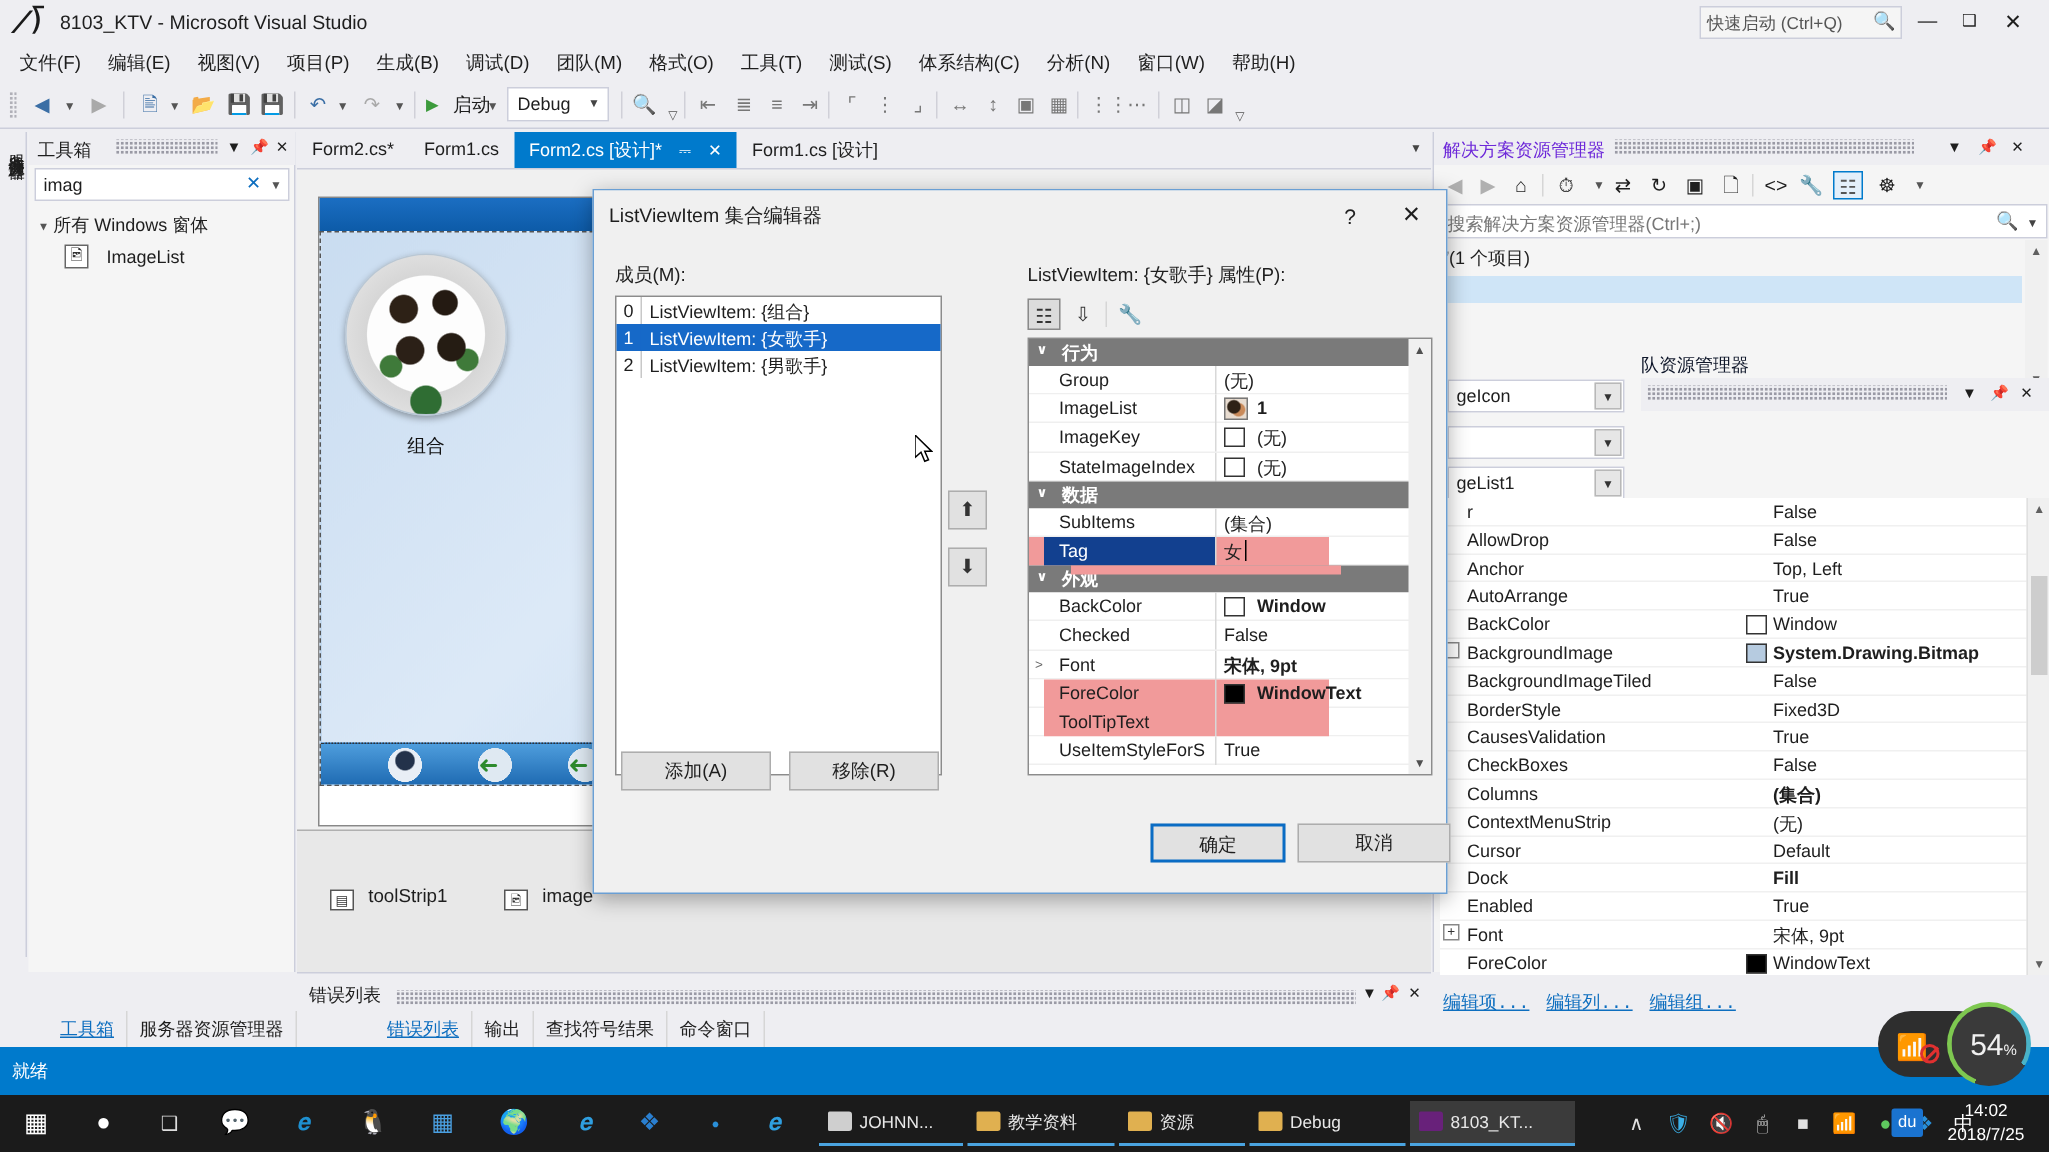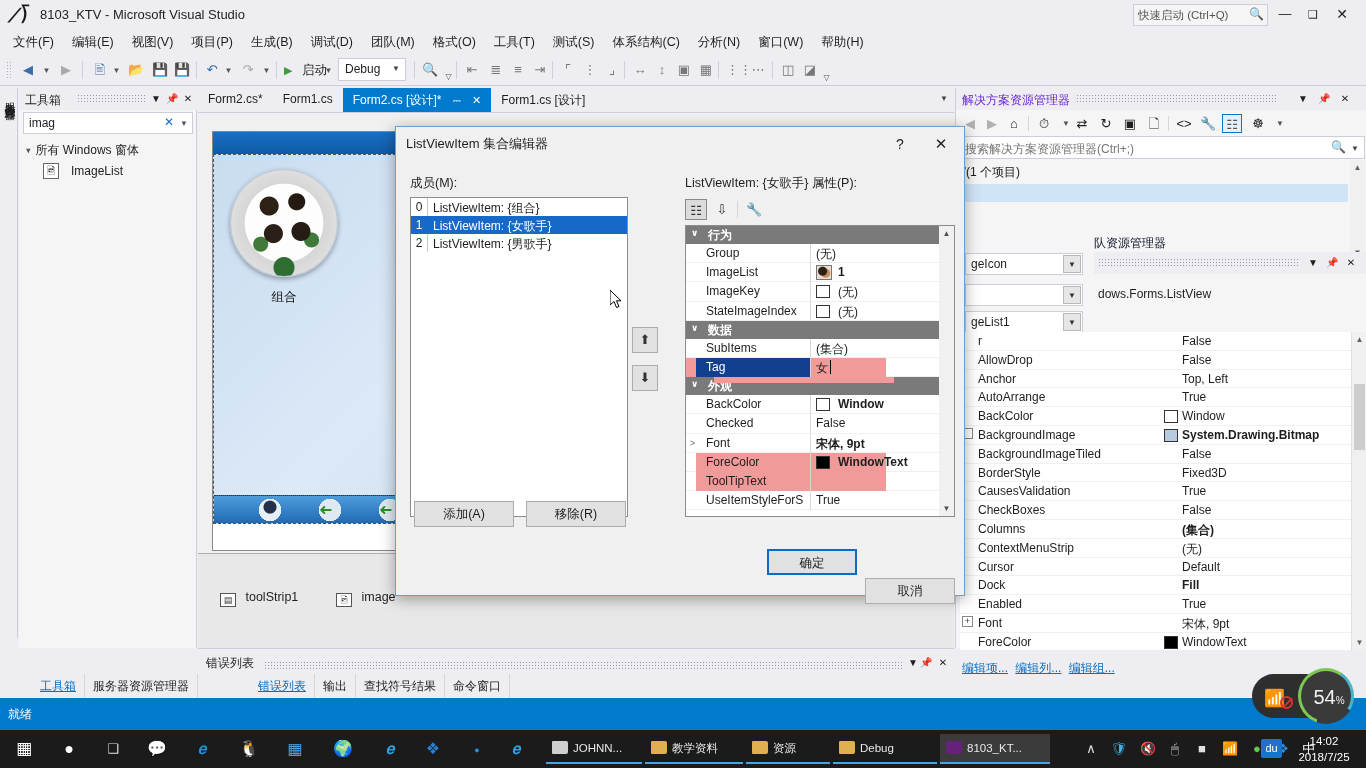--- a/index.html
+++ b/index.html
@@ -341,21 +341,21 @@
   #propgrid-scroll .sbtn {
     position: absolute; left: 0; width: 15px; height: 15px;
     text-align: center; line-height: 15px; font-size: 8px; color: #606060;
   }
   #propgrid-scroll .sthumb {
     position: absolute; left: 2px; top: 52px; width: 11px; height: 66px;
     background: #cdcdcd;
   }
   #prop-links {
     position: absolute; left: 962px; top: 660px; width: 404px; height: 20px;
-    font-size: 12px; color: #0d6ebf;
+    font-size: 12px; color: #0d6ebf; font-family: Liberation Mono, monospace;
   }
   #prop-links span { text-decoration: underline; margin-right: 4px; }
 
   
   #errorlist {
     position: absolute; left: 198px; top: 648px; width: 756px; height: 26px;
     background: #eeeef2; border-top: 1px solid #cccedb;
   }
   #errorlist-title { position: absolute; left: 8px; top: 6px; font-size: 12px; color: #1e1e1e; }
 
@@ -423,21 +423,21 @@
   #btn-down { top: 238px; }
 
   .dlg-btn {
     position: absolute; height: 26px; background: #e1e1e1;
     border: 1px solid #adadad; text-align: center; line-height: 24px;
     font-size: 12.5px; color: #1e1e1e;
   }
   #btn-add { left: 18px; top: 374px; width: 100px; }
   #btn-remove { left: 130px; top: 374px; width: 100px; }
   #btn-ok { left: 371px; top: 422px; width: 90px; border: 2px solid #0a6cc4; }
-  #btn-cancel { left: 469px; top: 422px; width: 90px; margin-top: 29px; }
+  #btn-cancel { left: 469px; top: 422px; width: 102px; }
 
   
   #dlg-pg-toolbar {
     position: absolute; left: 289px; top: 70px; width: 270px; height: 26px;
     background: #f0f0f0;
   }
   .dpg-ico {
     position: absolute; top: 2px; width: 22px; height: 21px;
     text-align: center; line-height: 21px; font-size: 13px; color: #333;
   }
@@ -769,21 +769,20 @@
         <div class="sbtn" style="bottom:0">▼</div>
       </div>
 
       <div id="team-label" style="left:138px;top:147px">队资源管理器</div>
       <div id="prop-panel-head" style="left:138px;top:164px">
         <div class="panel-dots" style="left:4px;top:5px;width:200px"></div>
         <div class="hdr-btn" style="left:212px">▼</div>
         <div class="hdr-btn" style="left:232px">📌</div>
         <div class="hdr-btn" style="left:250px">✕</div>
       </div>
-      <div id="prop-type-row" style="left:138px;top:197px">dows.Forms.ListView</div>
     </div>
 
     <div class="occl-dd" style="left:965px;top:253px;width:118px">
       <span>geIcon</span>
       <span class="ddbtn">▼</span>
     </div>
     <div class="occl-dd" style="left:965px;top:284px;width:118px">
       <span></span>
       <span class="ddbtn">▼</span>
     </div>

